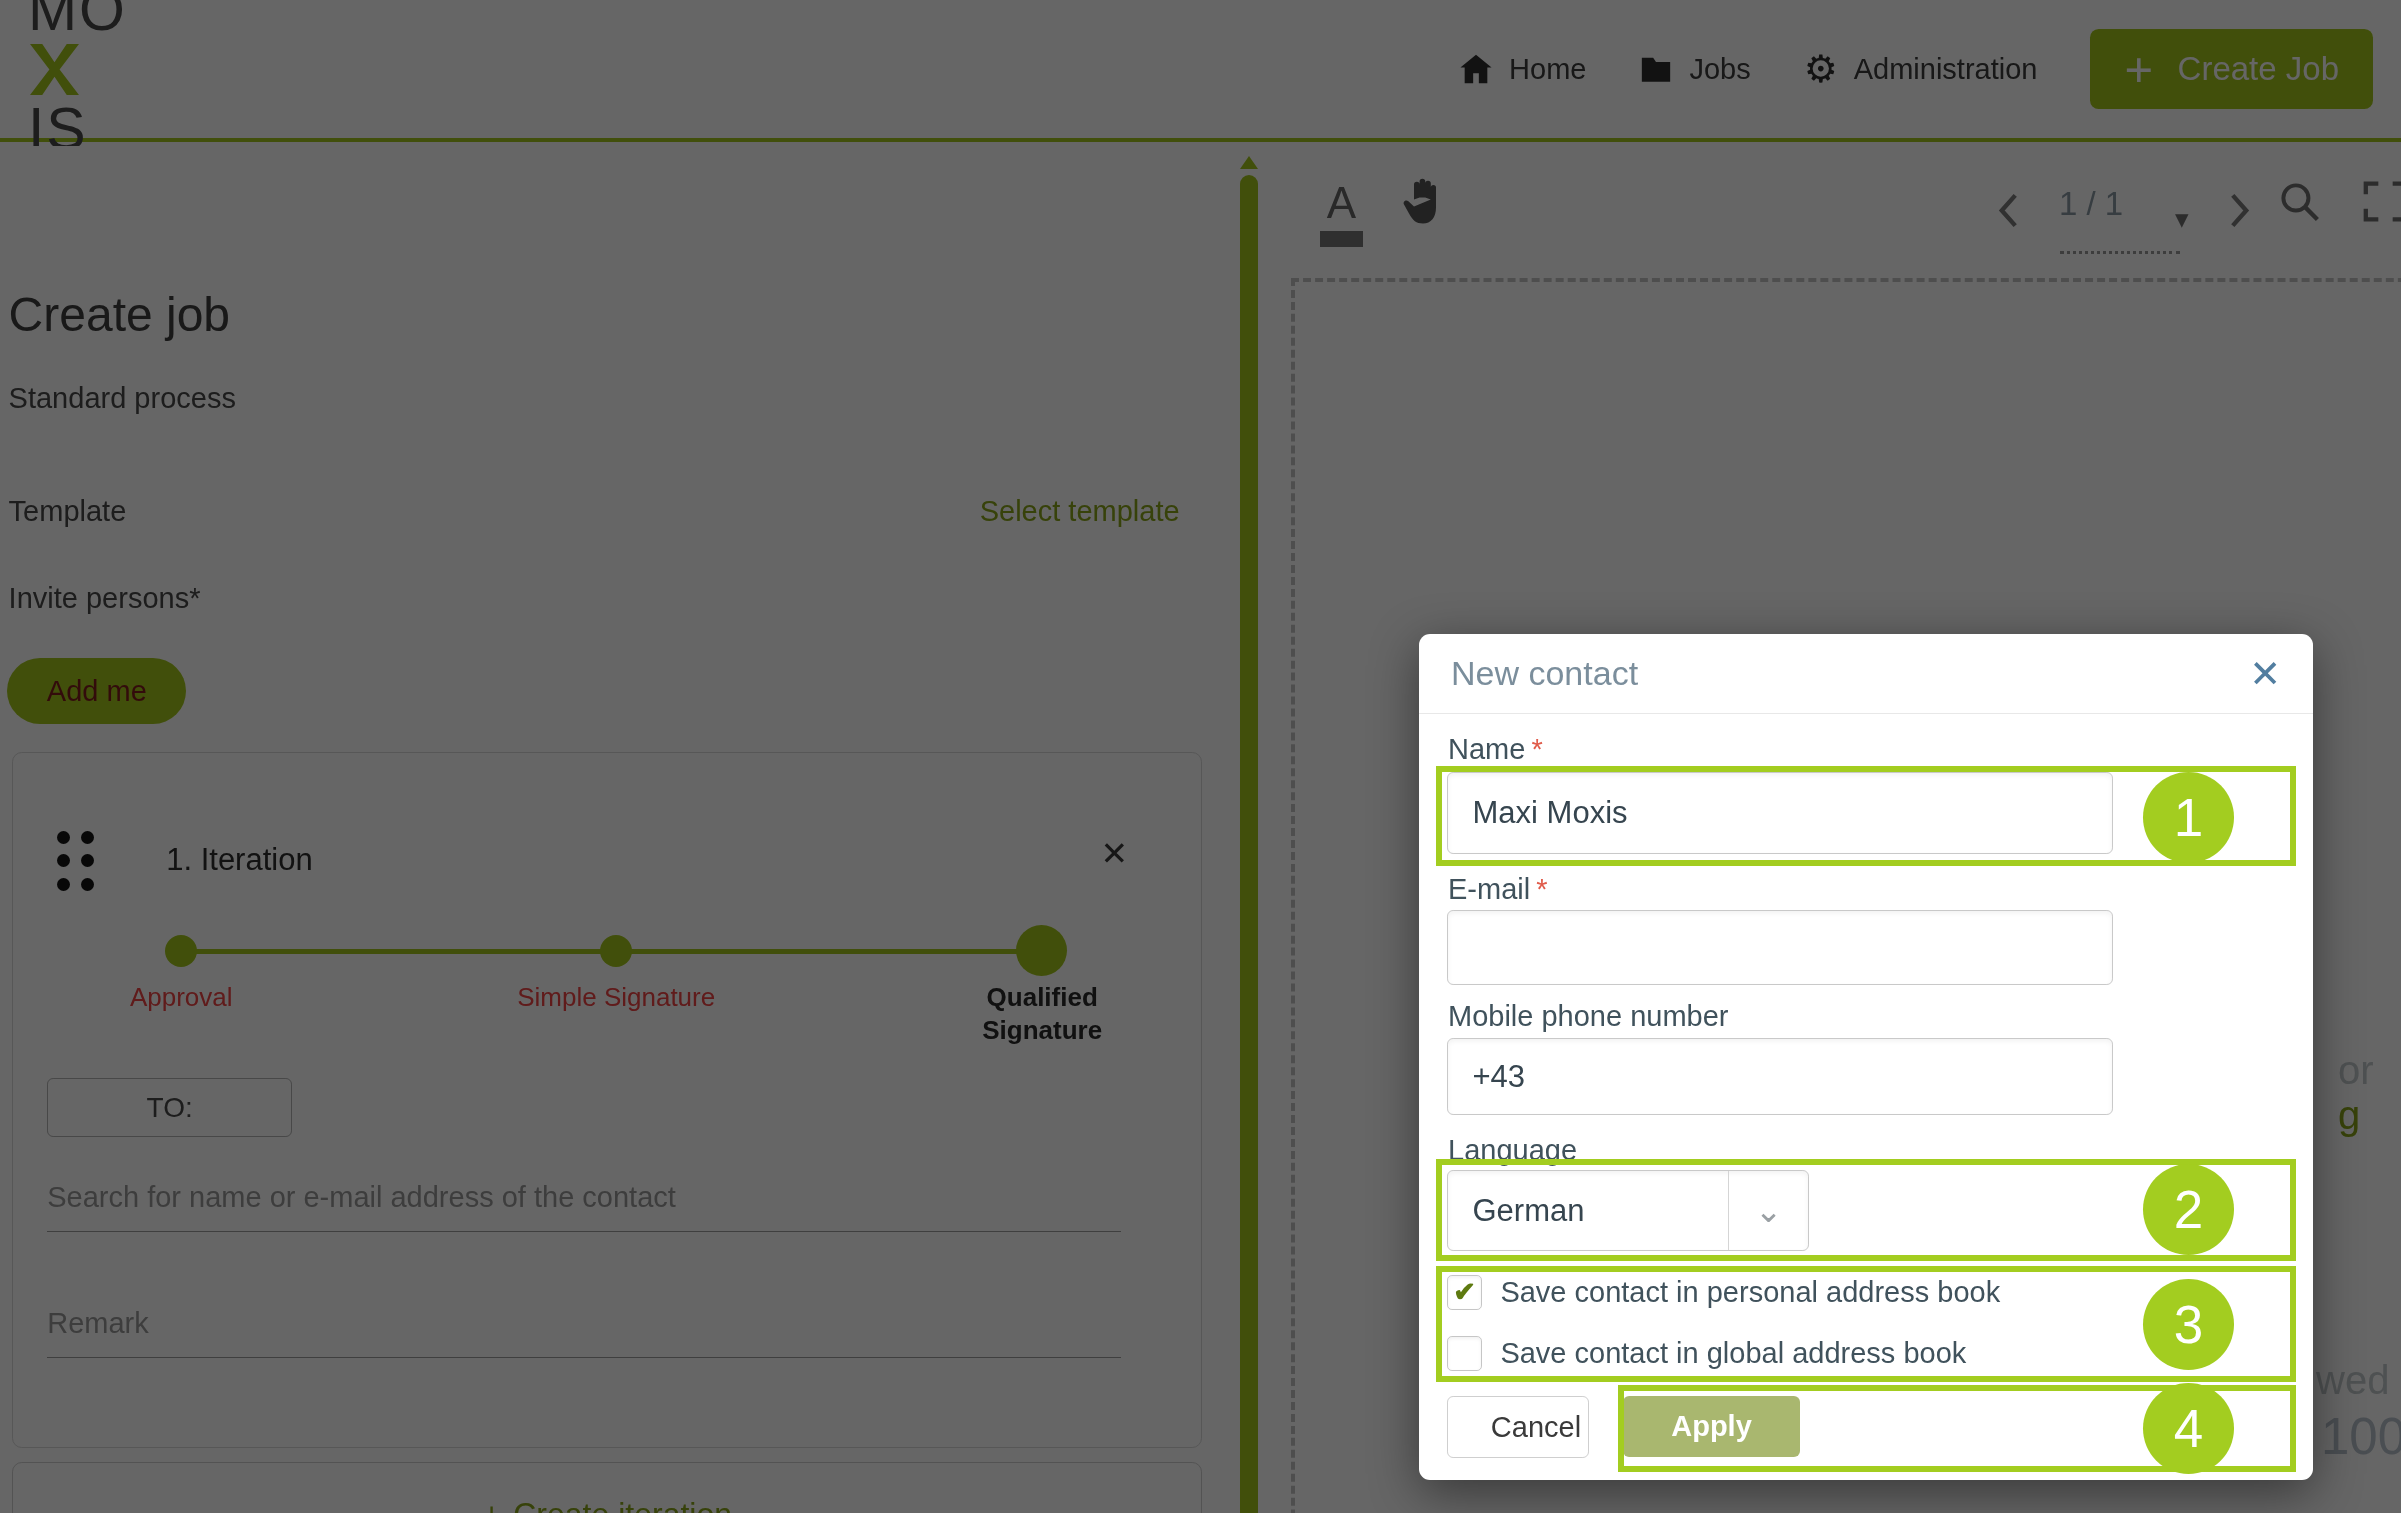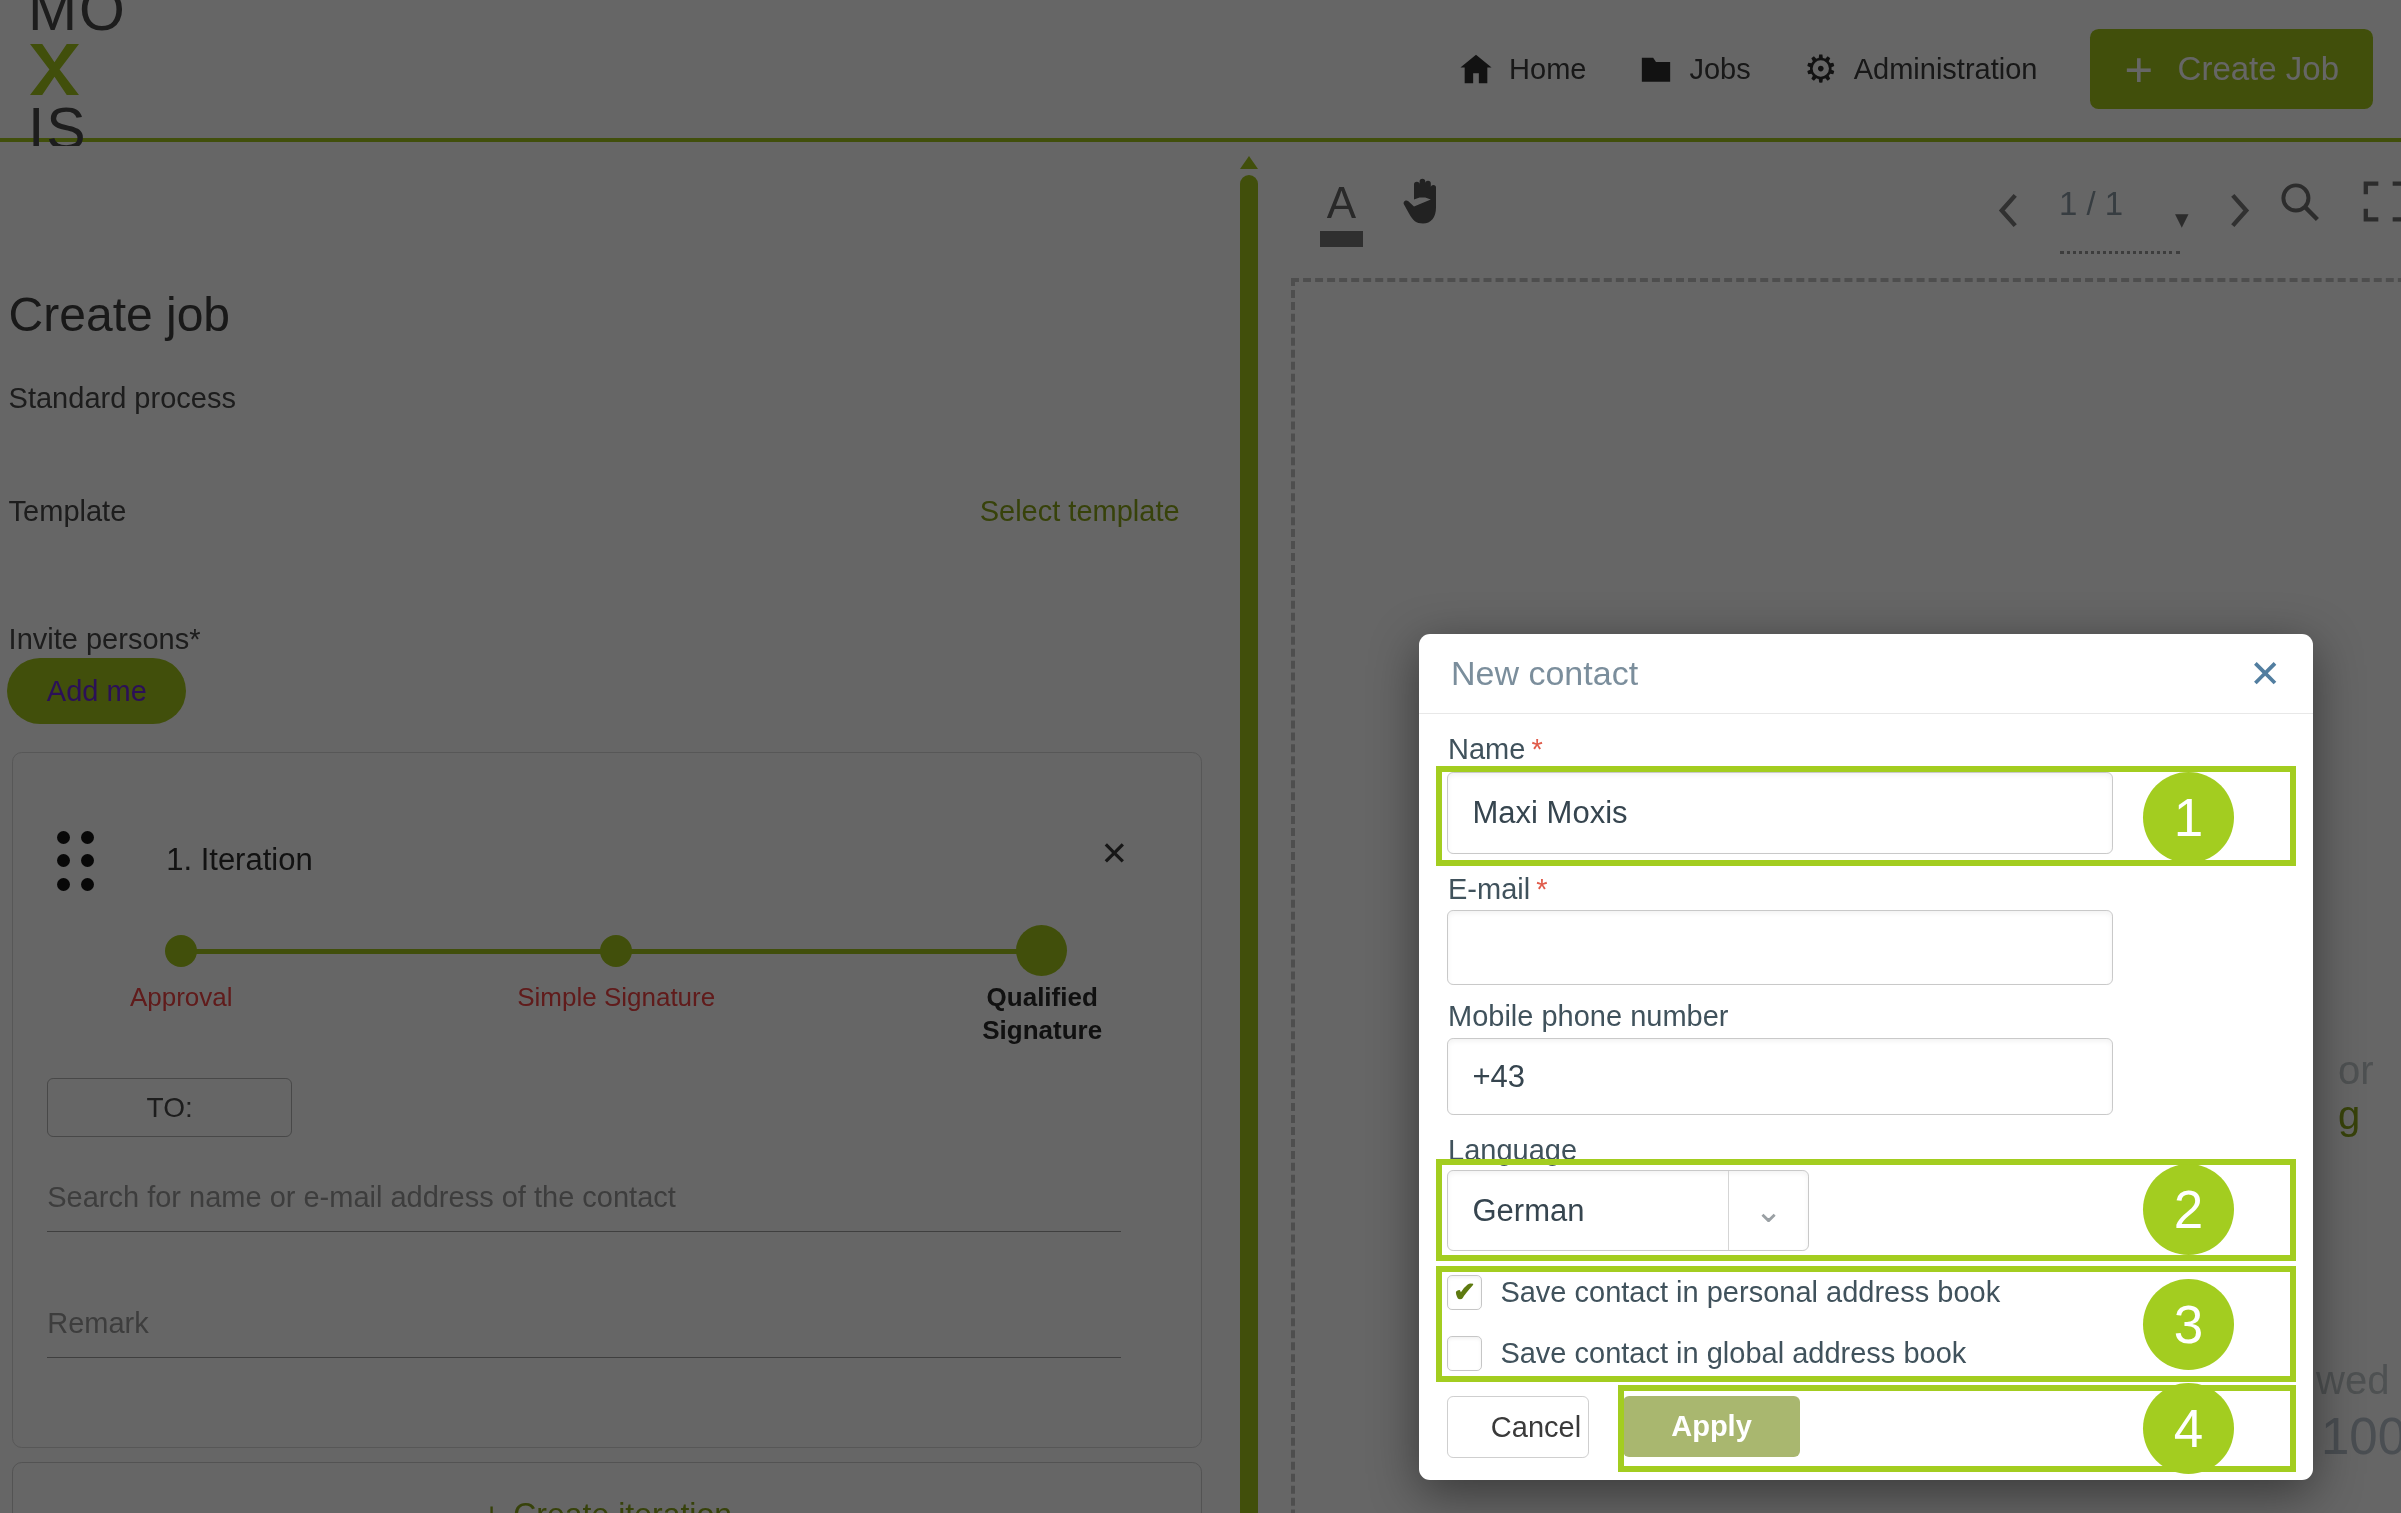--- a/index.html
+++ b/index.html
@@ -30,23 +30,23 @@
     border:none;border-radius:8.6px;height:80px;padding:0 34px;font-size:33px;font-family:inherit;cursor:pointer;}
   .create-job-btn .plus{font-size:49px;font-weight:200;line-height:1;}
 
   
   .left-panel{position:absolute;left:0;top:146px;width:1242px;bottom:0;background:#fff;z-index:1;}
   .h1{position:absolute;left:8.6px;top:141px;font-size:48px;color:var(--ink);font-weight:400;}
   .subtitle{position:absolute;left:8.6px;top:236px;font-size:29px;color:#4a4a4a;}
   .template-row{position:absolute;left:8.6px;top:349px;width:1171px;display:flex;justify-content:space-between;align-items:center;}
   .template-label{font-size:29px;color:#4a4a4a;}
   .select-template{font-size:29px;color:var(--brand-dim-text);cursor:pointer;}
-  .invite-label{position:absolute;left:8.6px;top:436px;font-size:29px;color:#4a4a4a;margin-top:41px;}
+  .invite-label{position:absolute;left:8.6px;top:436px;font-size:29px;color:#4a4a4a;}
   .add-me-btn{position:absolute;left:7.3px;top:512px;width:179px;height:66px;background:var(--brand);
-    border:none;border-radius:33px;color:#6d28d9;font-size:29px;font-family:inherit;cursor:pointer;}
+    border:none;border-radius:33px;color:#7f1d1d;font-size:29px;font-family:inherit;cursor:pointer;}
 
   .iter-card{position:absolute;left:12.2px;top:606px;width:1190px;height:696px;border:1.8px solid #d9d9d9;border-radius:9.8px;background:#fff;}
   .drag-handle{position:absolute;left:44px;top:78px;display:grid;grid-template-columns:13px 13px;grid-auto-rows:13px;gap:10.4px;cursor:grab;}
   .drag-handle span{width:13px;height:13px;border-radius:50%;background:#161616;}
   .iter-title{position:absolute;left:153px;top:89px;font-size:31px;color:#2f2f2f;}
   .iter-close{position:absolute;right:73px;top:84px;font-size:33px;color:#3a3a3a;cursor:pointer;line-height:1;}
   .step-line{position:absolute;left:168px;top:196px;width:861px;height:4.9px;background:var(--brand);}
   .dot{position:absolute;border-radius:50%;background:var(--brand);}
   .dot.small{width:32px;height:32px;top:182px;}
   .dot.big{width:51px;height:51px;top:172px;}

